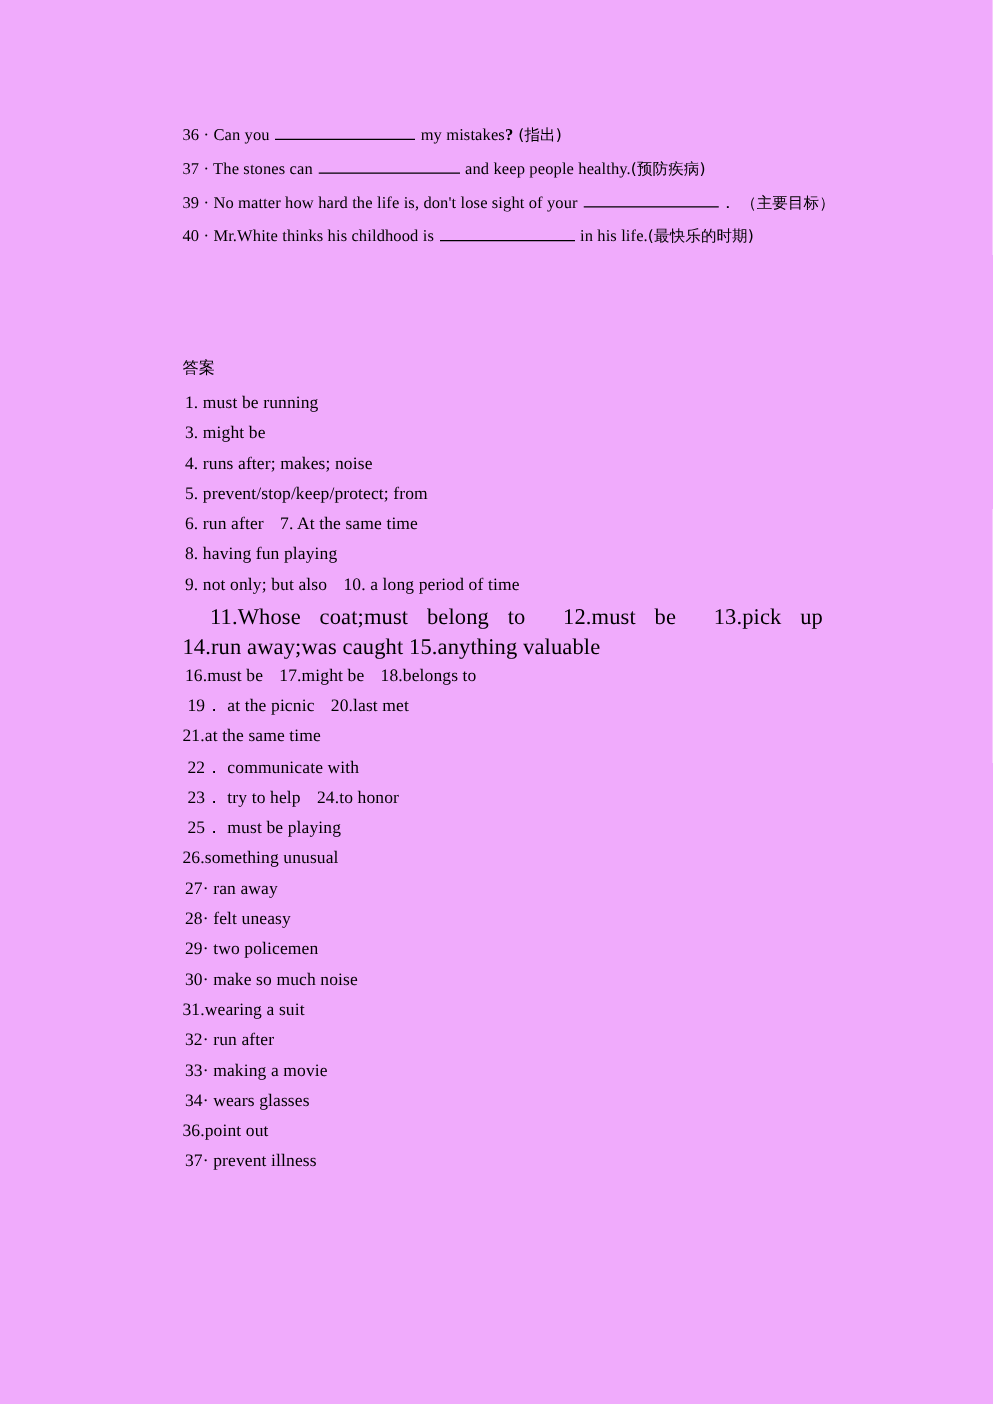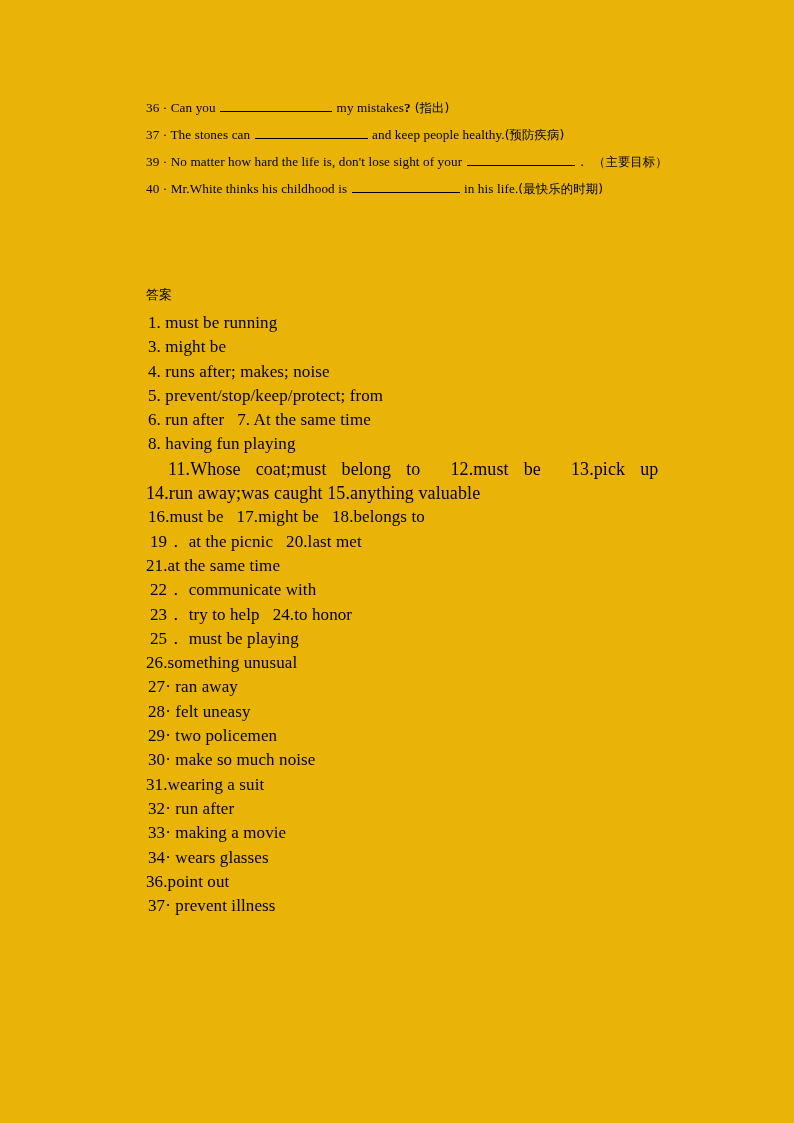--- a/index.html
+++ b/index.html
@@ -16,21 +16,21 @@
     color: #000000;
     overflow: hidden;
   }
 
   .page {
     position: absolute;
     left: 0;
     top: 0;
     width: 794px;
     height: 1123px;
-    background: #eab308;
+    background: #f0abfc;
   }
 
   
   .question-block {
     position: absolute;
     left: 146px;
     top: 94px;
     width: 540px;
   }
   .q-line {
@@ -68,21 +68,21 @@
   }
 
   
   .answer-block {
     position: absolute;
     left: 146px;
     top: 311px;
     width: 535px;
   }
   .a-line {
-    font-size: 17px;
+    font-size: 14px;
     line-height: 24.3px;
     white-space: nowrap;
     letter-spacing: 0.1px;
   }
   .a-line.indent-1 { padding-left: 2px; }
   .a-line.indent-2 { padding-left: 4px; }
   .a-line.indent-0 { padding-left: 0px; }
 
   .gap-sm { display: inline-block; width: 13px; }
 
@@ -133,20 +133,21 @@
 
     <div class="a-line indent-1">1. must be running</div>
     <div class="a-line indent-1">3. might be</div>
     <div class="a-line indent-1">4. runs after; makes; noise</div>
     <div class="a-line indent-1">5. prevent/stop/keep/protect; from</div>
 
     <div class="a-line indent-1"><span>6. run after</span><span class="gap-sm"></span><span>7. At the same time</span></div>
 
     <div class="a-line indent-1">8. having fun playing</div>
 
+    <div class="a-line indent-1"><span>9. not only; but also</span><span class="gap-sm"></span><span>10. a long period of time</span></div>
 
     <div class="a-para"><span class="nb">11.Whose coat;must belong to</span>&nbsp; <span class="nb">12.must be</span>&nbsp; <span class="nb">13.pick up</span>&nbsp;&nbsp; <span class="nb">14.run away;was caught</span> <span class="nb">15.anything valuable</span></div>
 
     <div class="a-line indent-1"><span>16.must be</span><span class="gap-sm"></span><span>17.might be</span><span class="gap-sm"></span><span>18.belongs to</span></div>
 
     <div class="a-line indent-2"><span>19． at the picnic</span><span class="gap-sm"></span><span>20.last met</span></div>
 
     <div class="a-line indent-0">21.at the same time</div>
 
     <div class="a-line indent-2">22． communicate with</div>

